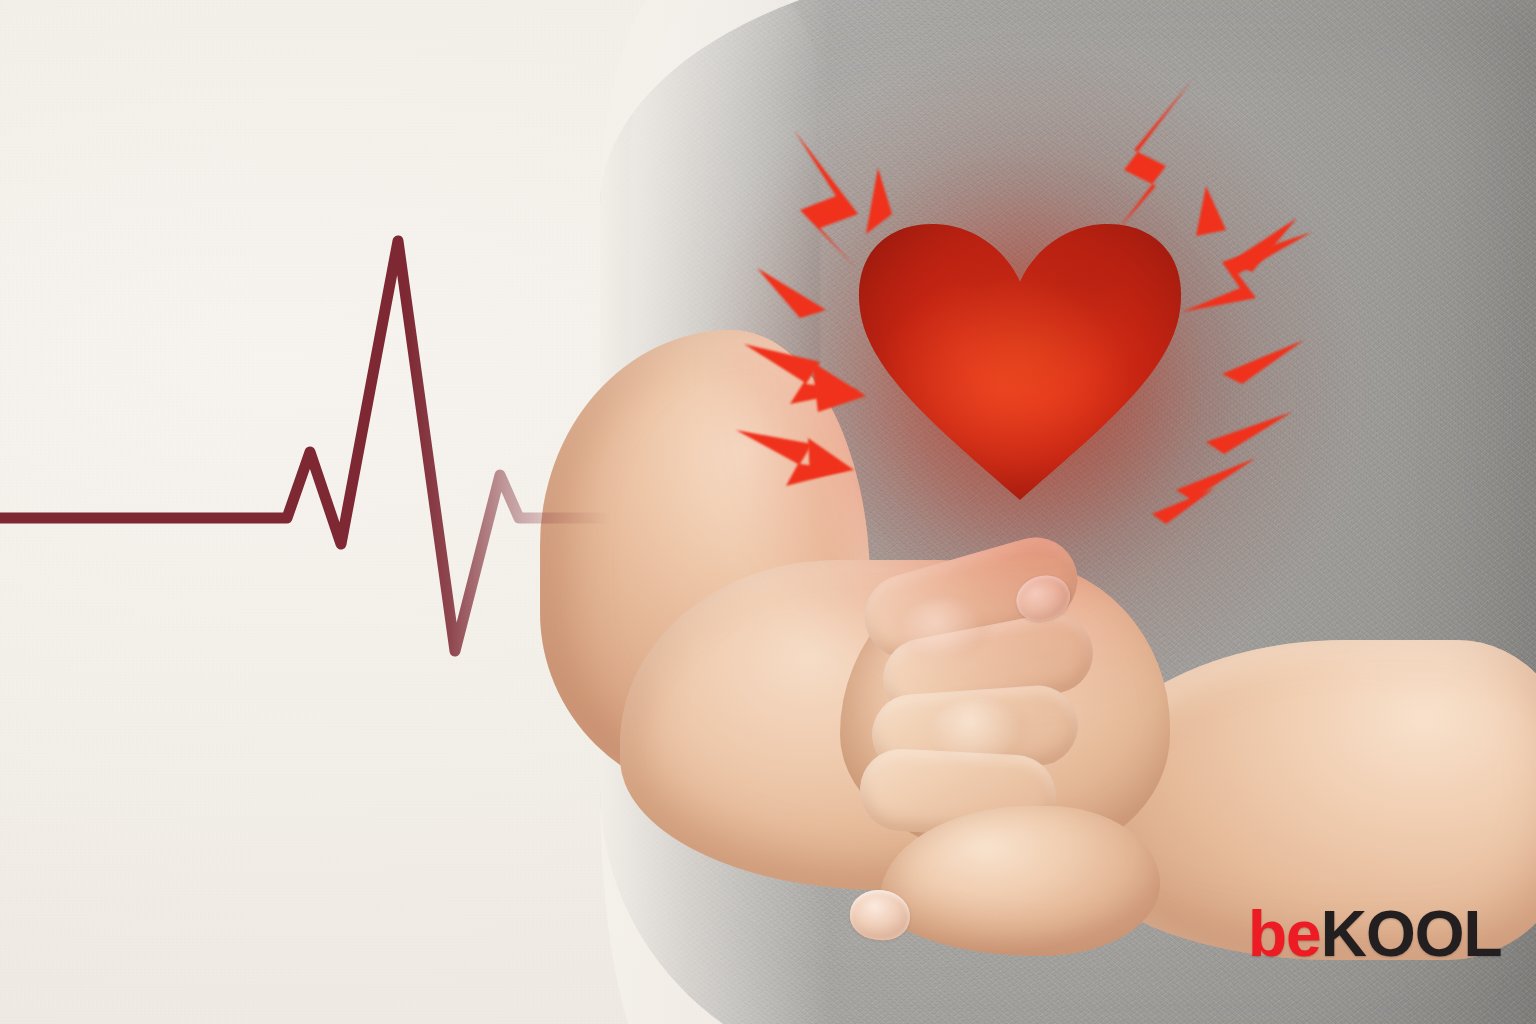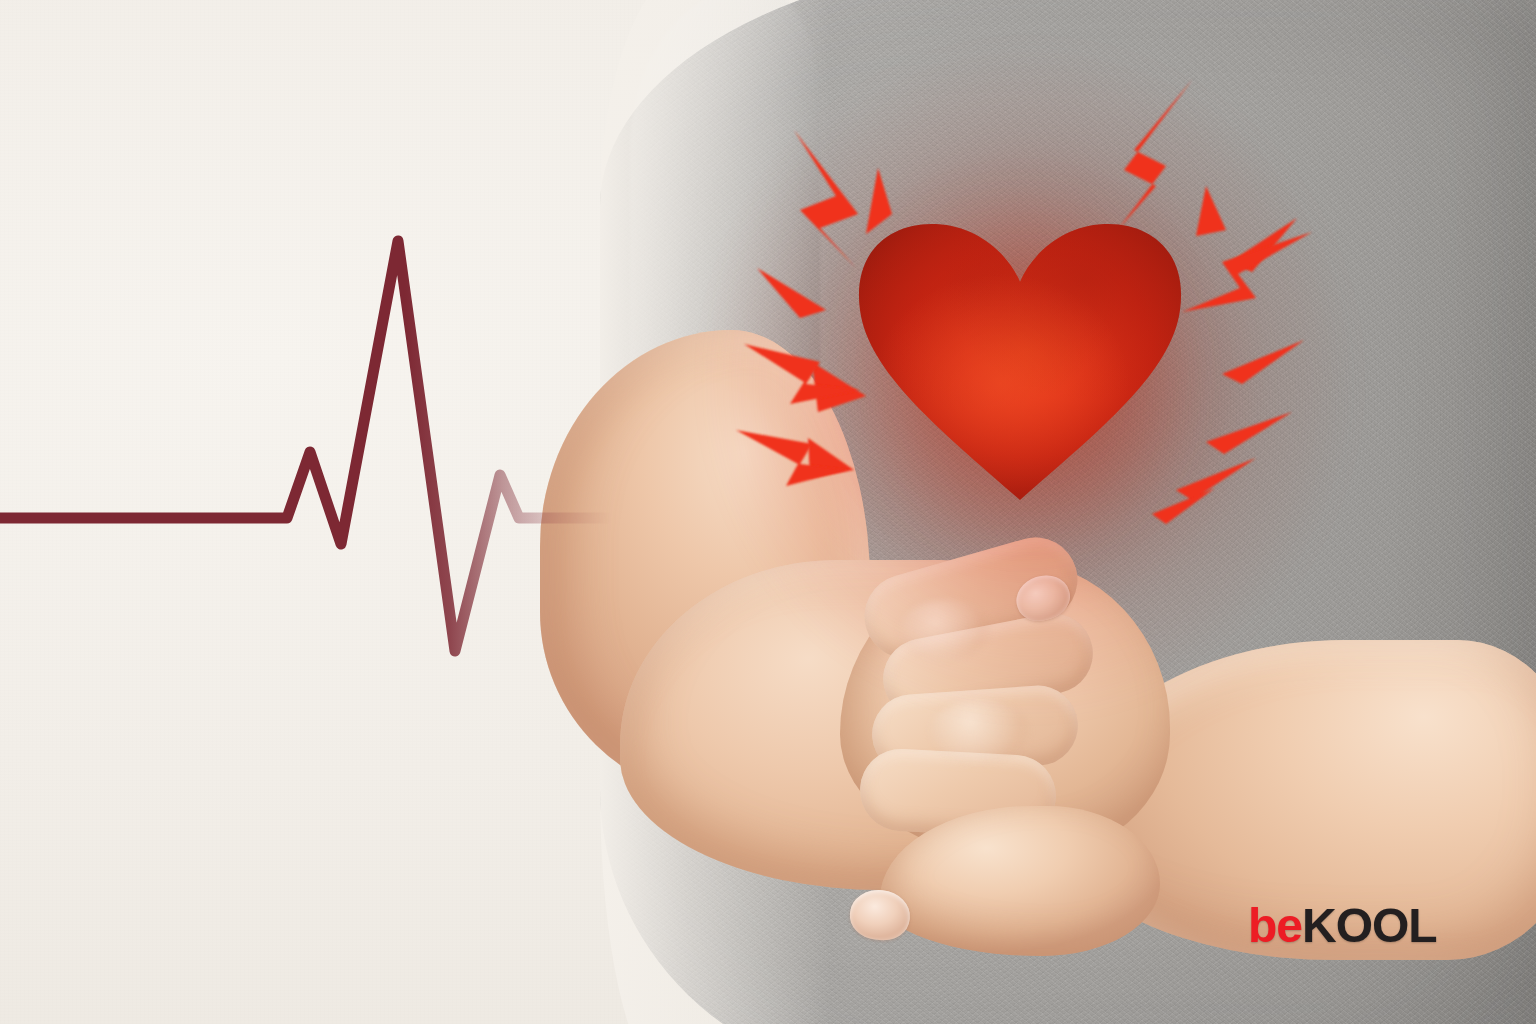--- a/index.html
+++ b/index.html
@@ -151,21 +151,21 @@
     background:radial-gradient(closest-side, rgba(240,70,40,.30), rgba(240,90,60,0) 75%);
     filter:blur(18px);
   }
 
   
   .graphics{position:absolute;left:0;top:0;width:1536px;height:1024px;}
 
   
   .logo{
     position:absolute;left:1248px;top:902px;
-    font-size:48px;font-weight:700;letter-spacing:-1px;
+    font-size:64px;font-weight:700;letter-spacing:-1px;
     line-height:1;white-space:nowrap;
     text-shadow:0 1px 2px rgba(0,0,0,.22);
   }
   .logo .be{color:#ed1c24;}
   .logo .kool{color:#231f20;}
 
   
   .ecg{position:absolute;left:0;top:0;width:1536px;height:1024px;}
 </style>
 </head>

